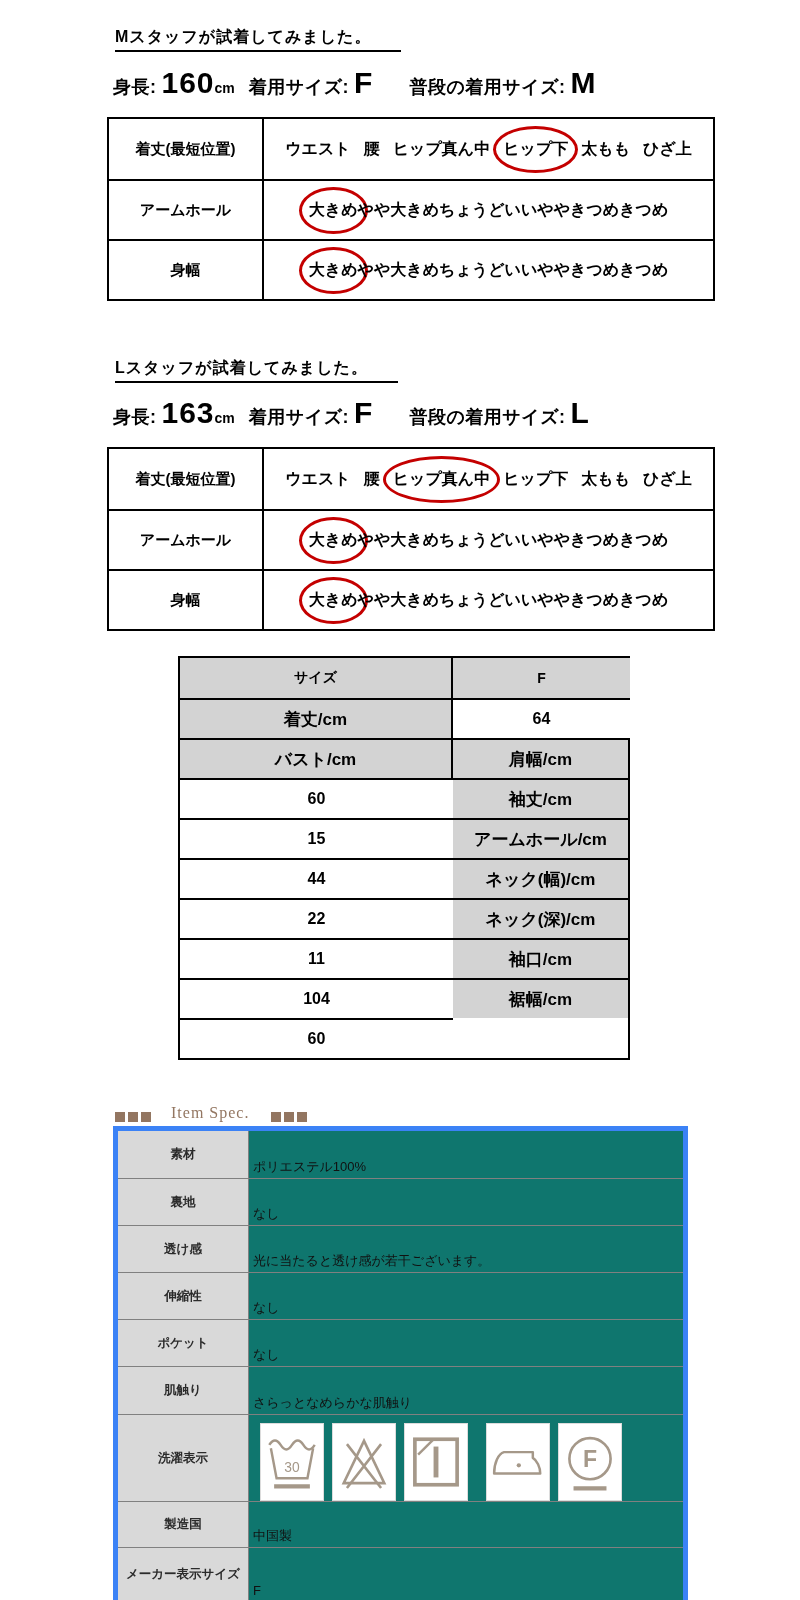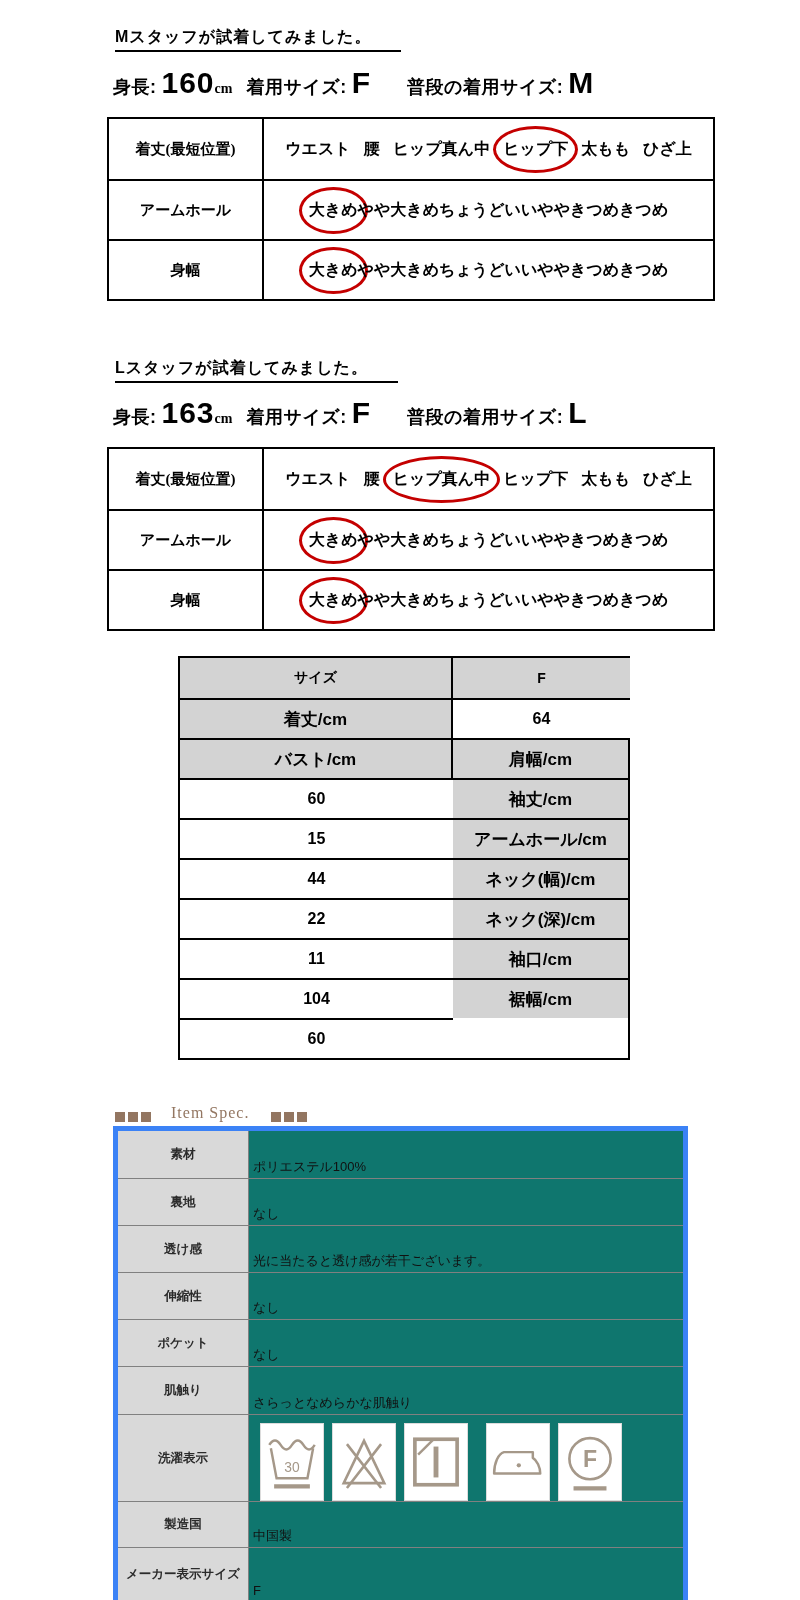--- a/index.html
+++ b/index.html
@@ -11,28 +11,28 @@
   .abs{position:absolute;}
 
   
   .fit-heading{
     font-size:16px;font-weight:bold;letter-spacing:1px;
     border-bottom:2px solid #000;padding:0 30px 2px 0;display:inline-block;
   }
   .stats{display:flex;align-items:baseline;font-weight:bold;white-space:nowrap;}
   .stats .lbl{font-size:18px;letter-spacing:0.5px;}
   .stats .big{font-size:30px;margin-left:5px;letter-spacing:1px;}
-  .stats .unit{font-size:14px;font-family:Liberation Serif, serif;}
+  .stats .unit{font-size:14px;}
   .stats .g1{margin-left:14px;}
   .stats .g2{margin-left:36px;}
 
   
   .fit-table{
     display:grid;grid-template-columns:155px 1fr;
-    width:608px;border:2px solid #000;box-sizing:border-box;background:#fff;font-family:Liberation Serif, serif;
+    width:608px;border:2px solid #000;box-sizing:border-box;background:#fff;
   }
   .fit-cell{
     height:60px;display:flex;align-items:center;justify-content:center;
     font-weight:bold;font-size:16px;box-sizing:border-box;white-space:nowrap;
   }
   .fit-label{border-right:2px solid #000;font-size:15px;}
   .rowline{border-top:2px solid #000;}
   .fit-opts{gap:0;}
   .fit-opts.tight{gap:13px;}
   .opt{position:relative;}

